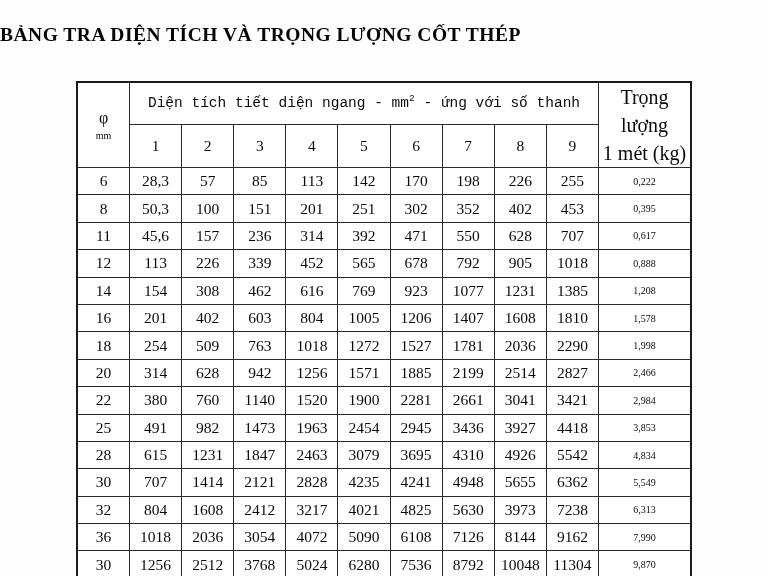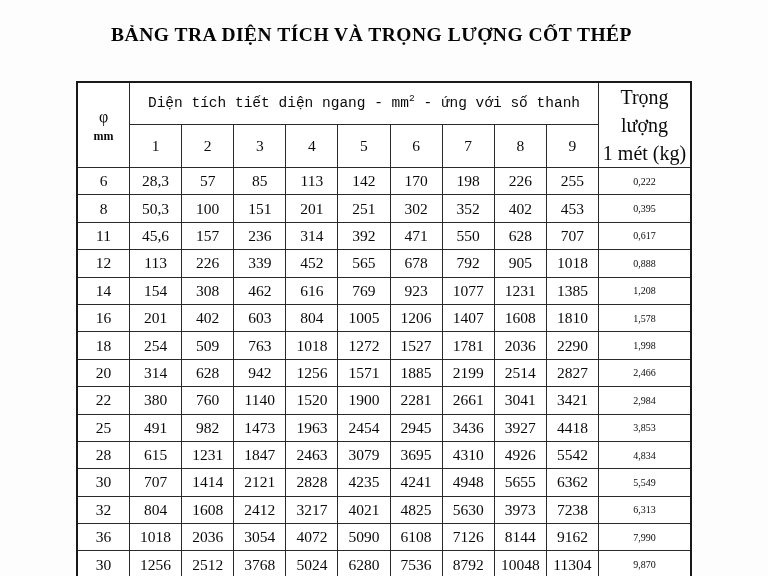--- a/index.html
+++ b/index.html
@@ -14,21 +14,21 @@
     color: #0a0a0a;
     overflow: hidden;
     position: relative;
   }
 
   #page-title {
     position: absolute;
     top: 24px;
     left: 0;
     width: 632px;
-    text-align: right;
+    text-align: left;
     font-family: "Liberation Serif", "DejaVu Serif", serif;
     font-weight: bold;
     font-size: 19.5px;
     letter-spacing: 0.5px;
     color: #050505;
   }
 
   #table-wrap {
     position: absolute;
     left: 76px;
@@ -63,22 +63,21 @@
     width: 51px;
     font-size: 15.5px;
     line-height: 1.45;
   }
   .hdr-phi .phi-sym {
     display: block;
     font-size: 16px;
   }
   .hdr-phi .phi-unit {
     display: block;
-    font-size: 12px;
-    font-weight: bold;
+    font-size: 10px;
   }
 
   .hdr-span {
     font-size: 14.5px;
     height: 29px;
     white-space: nowrap;
     font-family: Liberation Mono, monospace;
   }
   .hdr-span sup {
     font-size: 9.5px;

